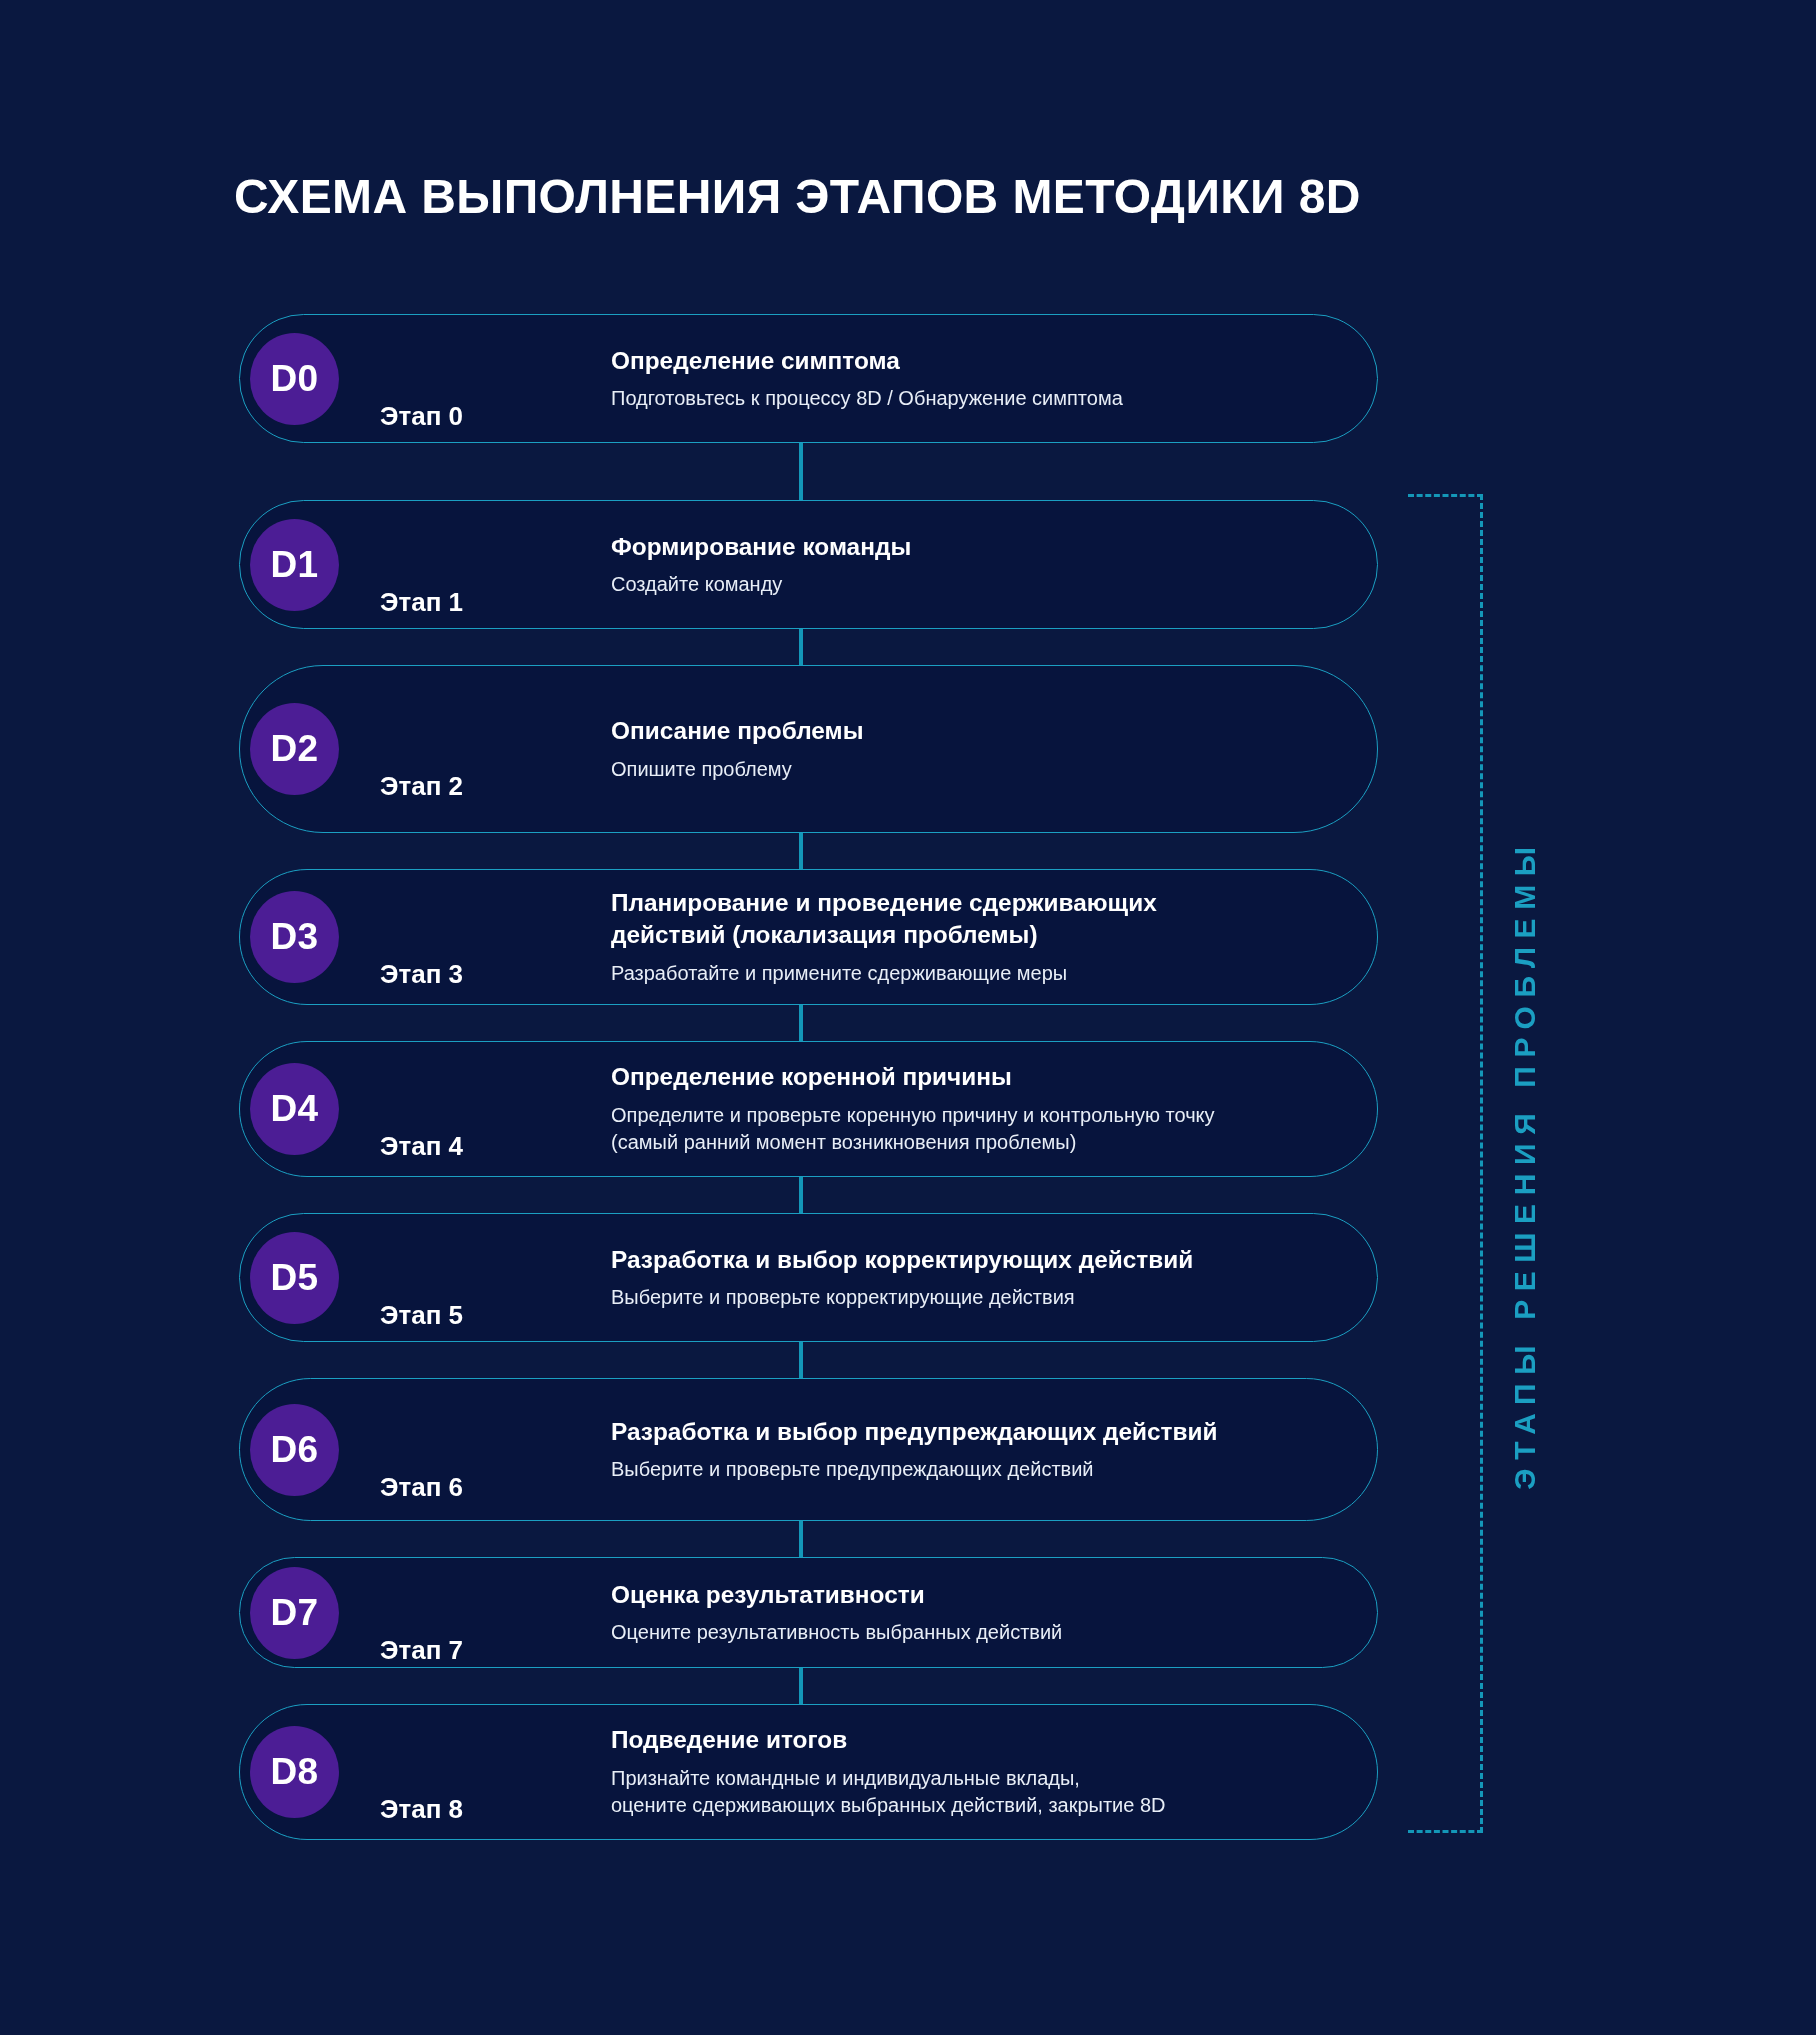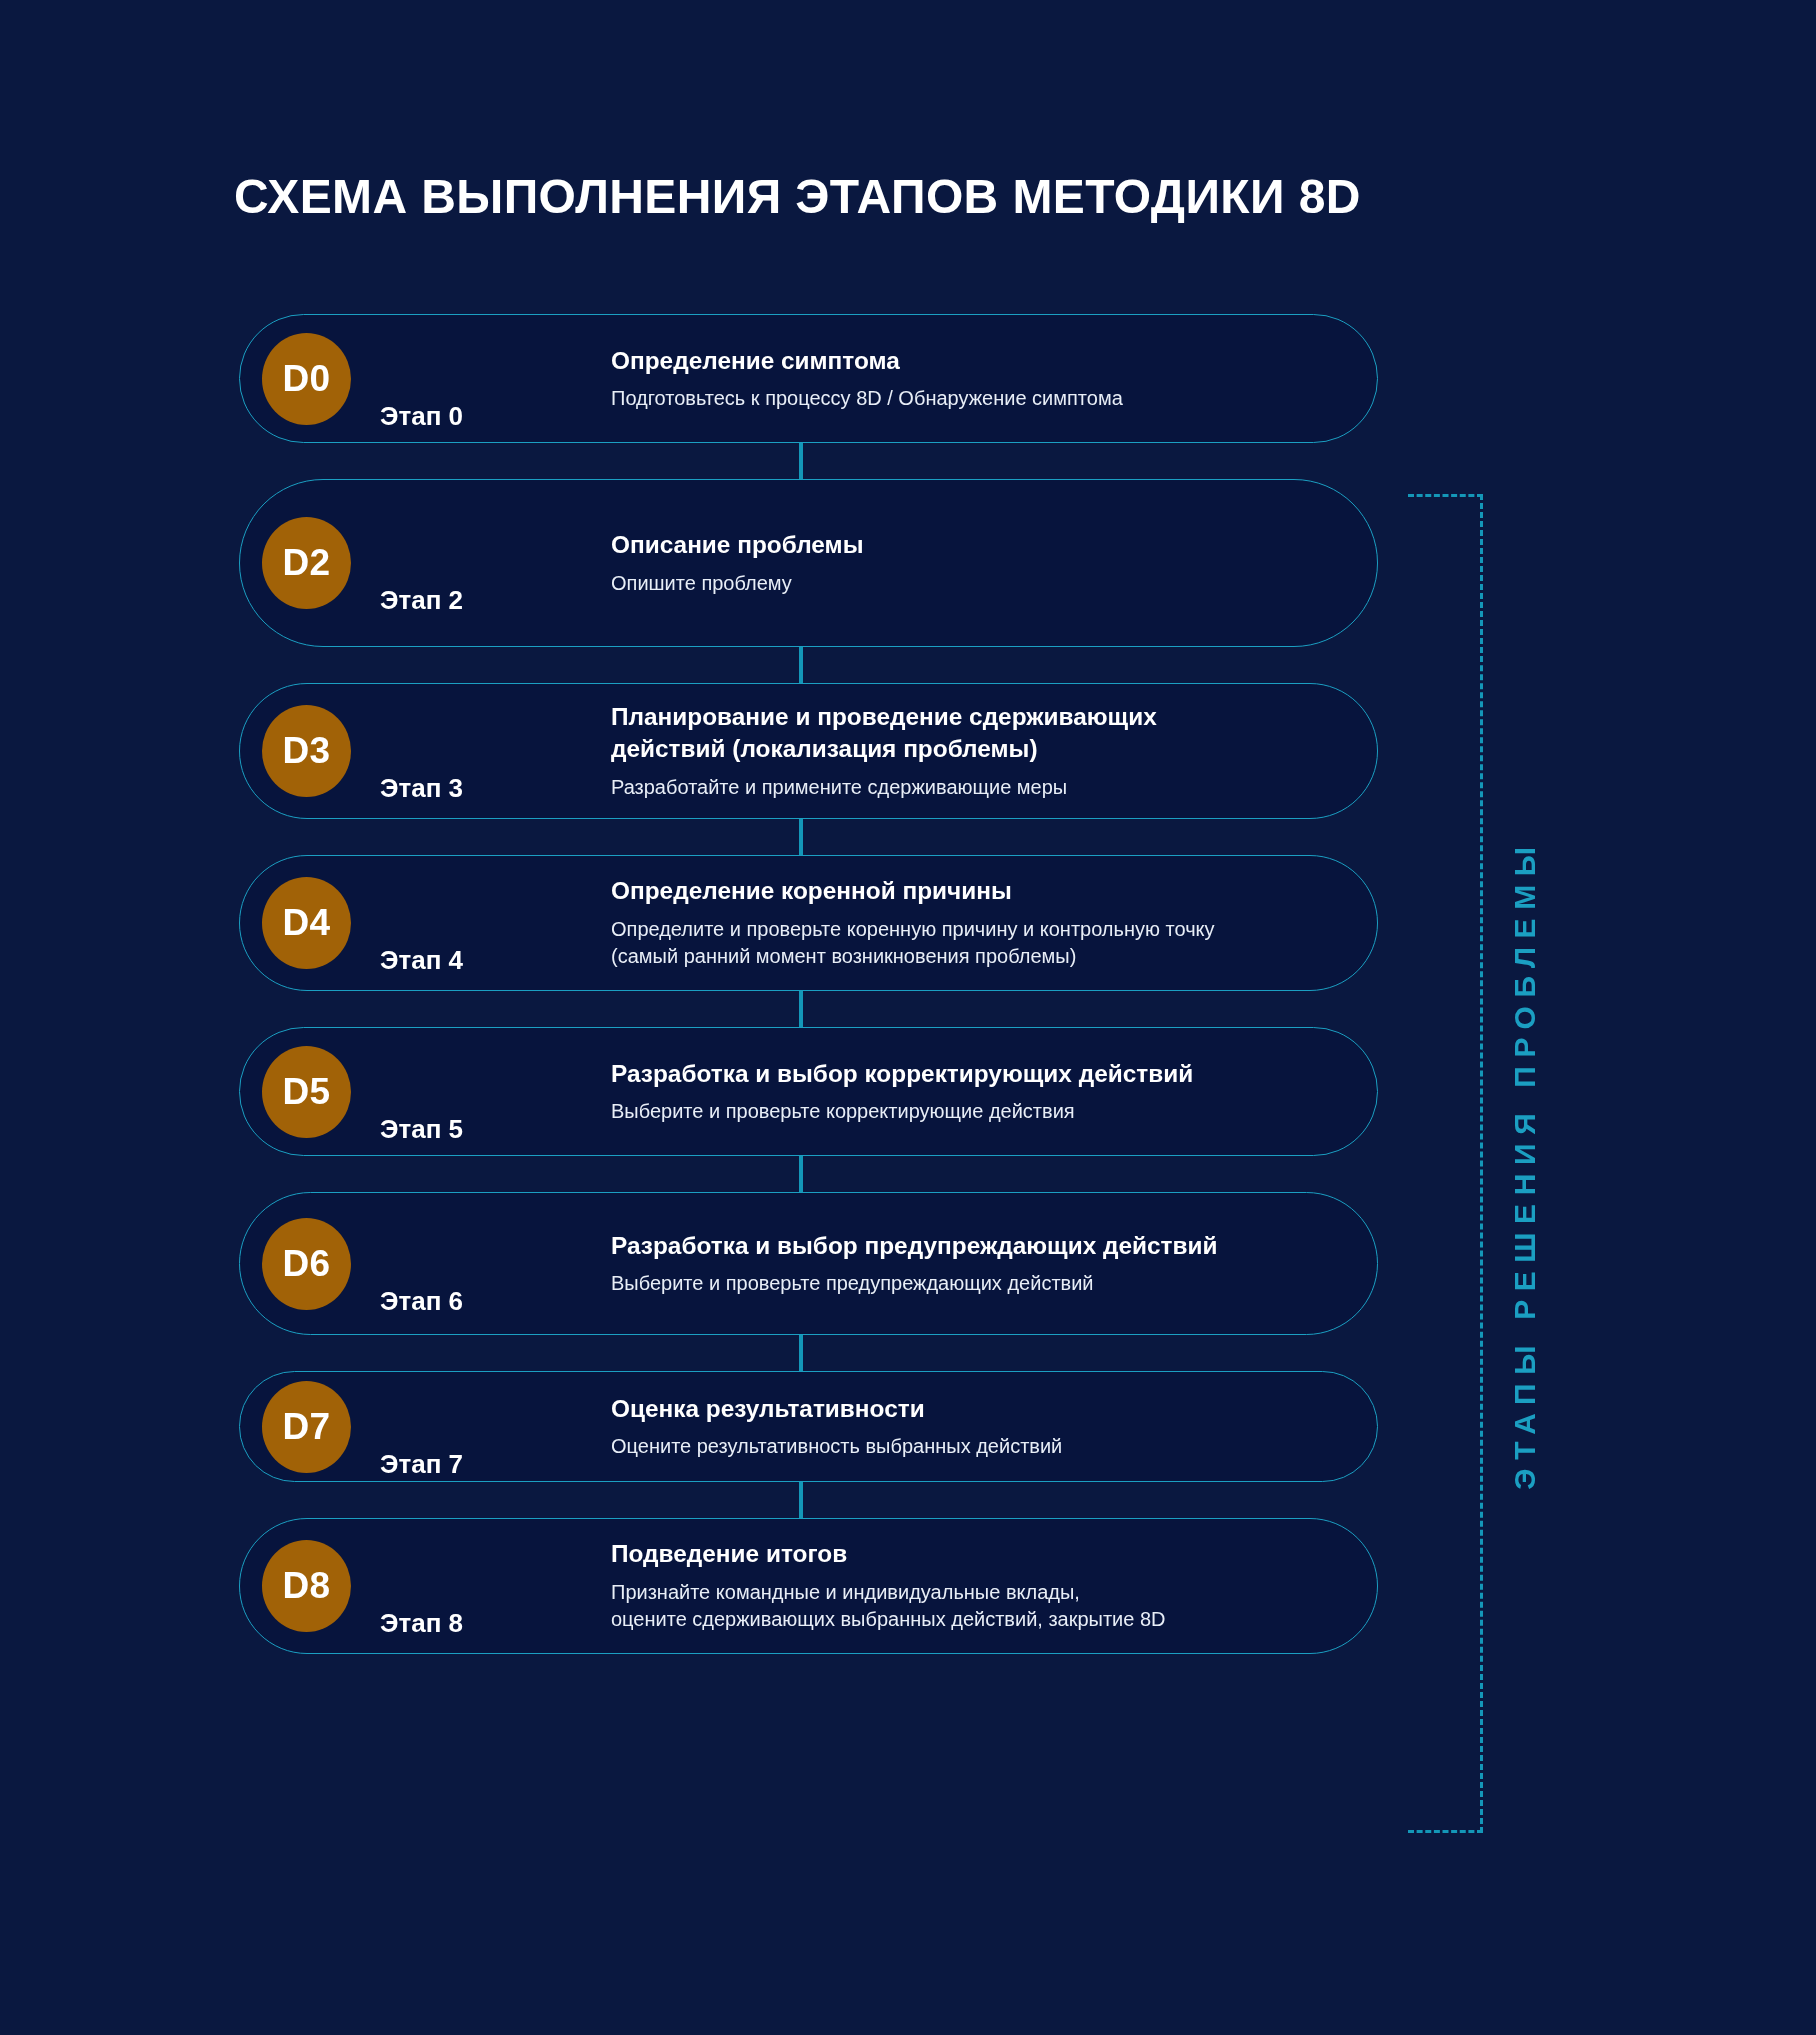--- a/index.html
+++ b/index.html
@@ -57,27 +57,27 @@
     background: #07143d;
     border: 1.4px solid #1b9fc2;
     border-radius: 716px;
     z-index: 2;
     display: flex;
     align-items: center;
   }
 
   .badge {
     position: absolute;
-    left: 22px;
+    left: 10px;
     top: 50%;
     transform: translateY(-50%);
     width: 89px;
     height: 92px;
     border-radius: 50% / 50%;
-    background: #a16207;
+    background: #4c1d95;
     display: flex;
     align-items: center;
     justify-content: center;
     color: #ffffff;
     font-size: 37px;
     font-weight: 700;
     letter-spacing: 0.4px;
   }
 
   .stage-label {
@@ -162,20 +162,31 @@
     <div class="card" style="height:129px;">
       <div class="badge">D0</div>
       <div class="stage-label">Этап 0</div>
       <div class="content">
         <p class="title">Определение симптома</p>
         <p class="desc">Подготовьтесь к процессу 8D / Обнаружение симптома</p>
       </div>
     </div>
   </div>
 
+  <div class="step-wrap" style="margin-top:57px;">
+    <div class="connector" style="top:-57px;height:57px;"></div>
+    <div class="card" style="height:129px;">
+      <div class="badge">D1</div>
+      <div class="stage-label">Этап 1</div>
+      <div class="content">
+        <p class="title">Формирование команды</p>
+        <p class="desc">Создайте команду</p>
+      </div>
+    </div>
+  </div>
 
   <div class="step-wrap" style="margin-top:36px;">
     <div class="connector" style="top:-36px;height:36px;"></div>
     <div class="card" style="height:168px;">
       <div class="badge">D2</div>
       <div class="stage-label">Этап 2</div>
       <div class="content">
         <p class="title">Описание проблемы</p>
         <p class="desc">Опишите проблему</p>
       </div>

